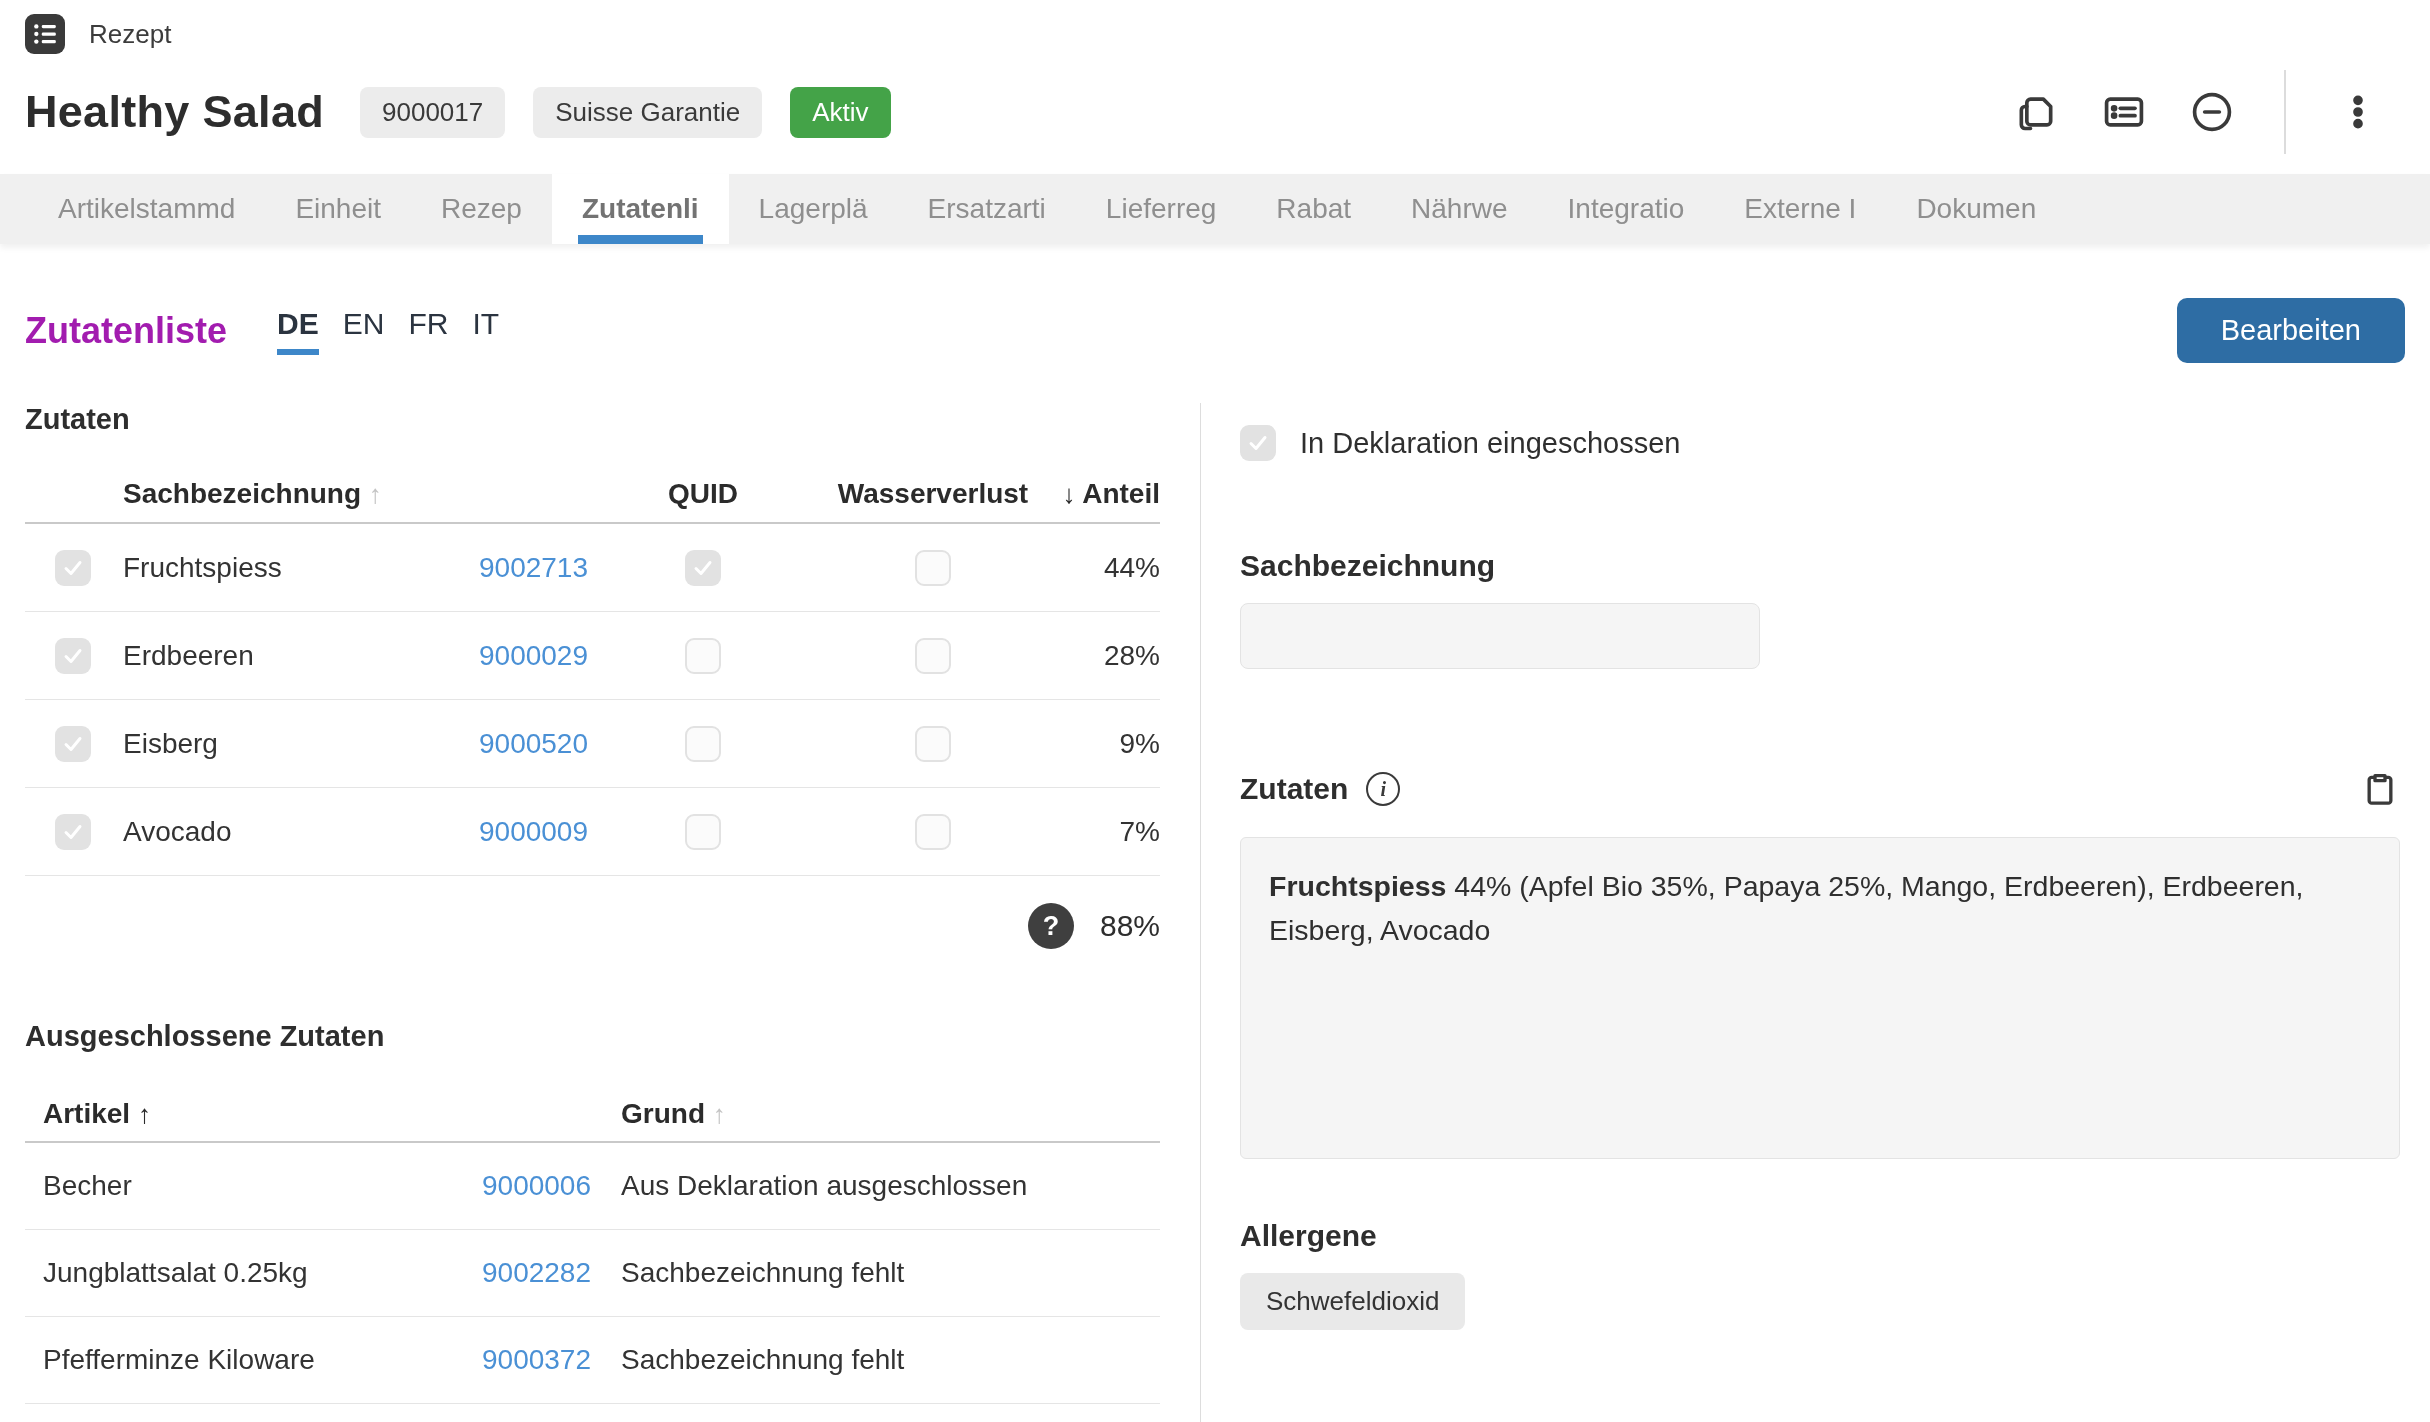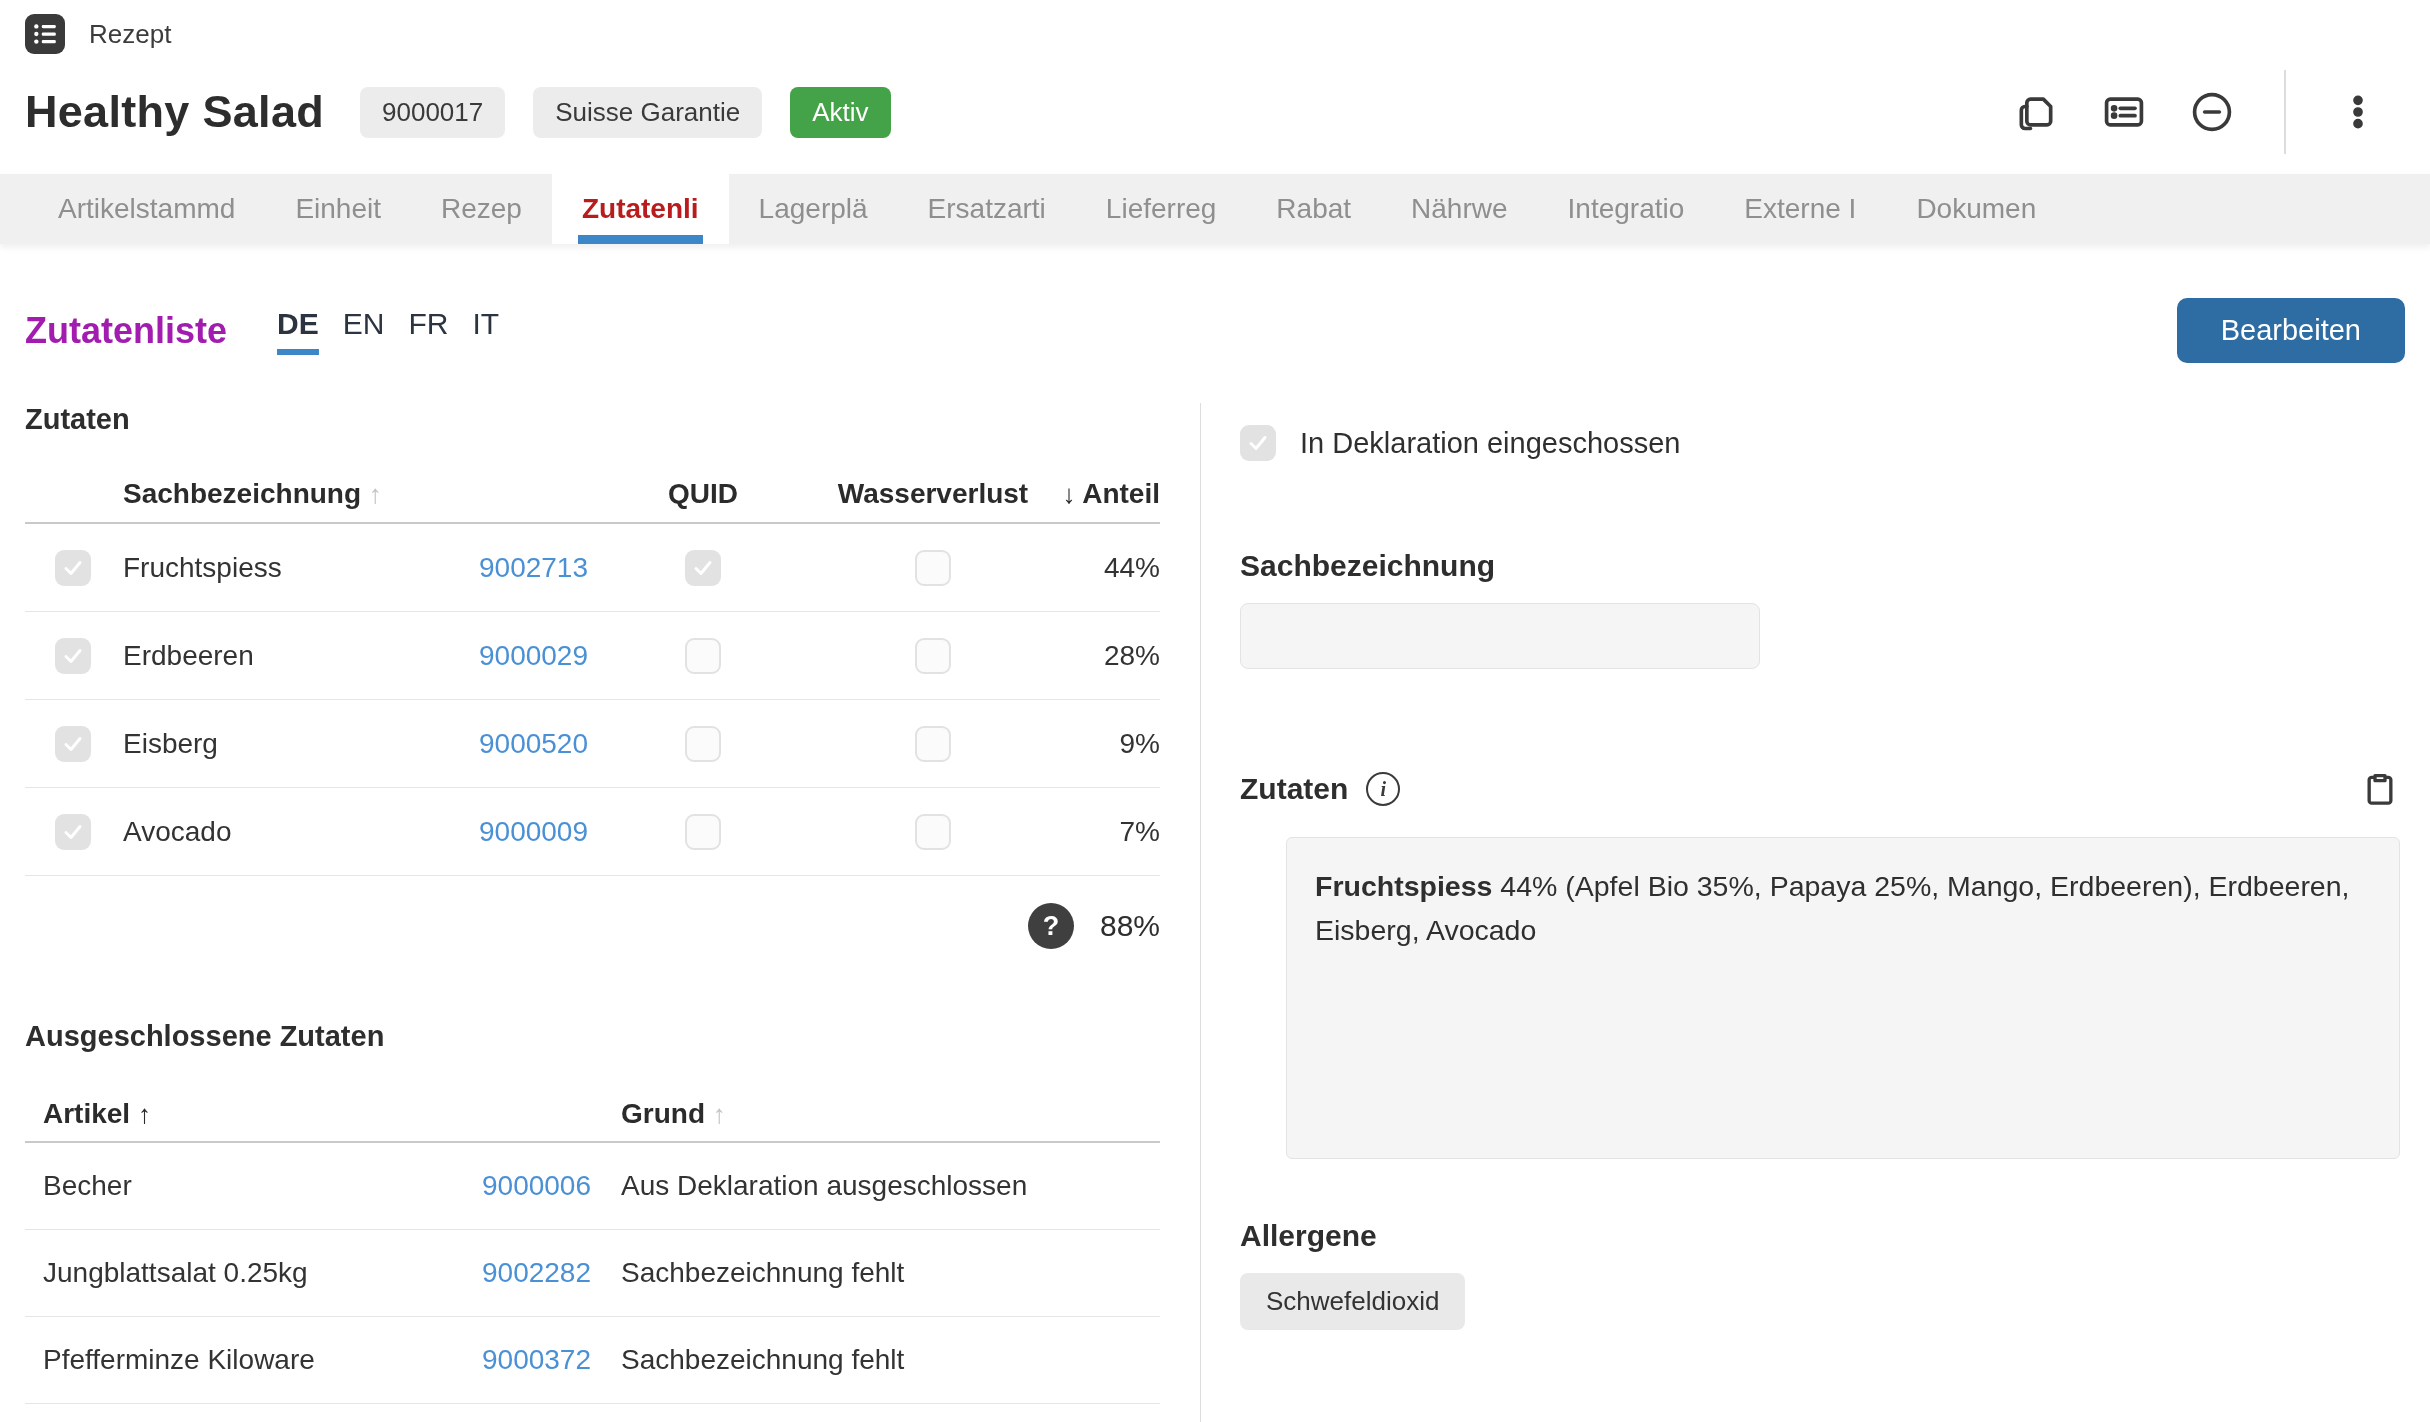--- a/index.html
+++ b/index.html
@@ -18,21 +18,21 @@
   .badge{font-size:26px;padding:10px 22px;border-radius:8px;white-space:nowrap;}
   .badge.gray{background:#ececec;color:#3a3a3a;}
   .badge.green{background:#44a348;color:#fff;}
   .header-actions{margin-left:auto;margin-right:50px;display:flex;align-items:center;gap:44px;}
   .action-icon{width:44px;height:44px;display:flex;align-items:center;justify-content:center;cursor:pointer;}
   .action-icon svg{stroke:#3a3a3a;}
   .action-divider{width:2px;height:84px;background:#dcdcdc;margin:0 6px;}
   
   .tabbar{margin-top:20px;height:70px;background:#f0f0f0;display:flex;align-items:stretch;padding-left:28px;overflow:hidden;box-shadow:0 4px 6px rgba(0,0,0,.06);}
   .tab{display:flex;align-items:center;padding:0 30px;font-size:28px;color:#8f8f8f;white-space:nowrap;position:relative;cursor:pointer;}
-  .tab.checked{background:#fff;color:#b91c1c;font-weight:bold;}
+  .tab.checked{background:#fff;color:#737373;font-weight:bold;}
   .tab.checked::after{content:"";position:absolute;left:26px;right:26px;bottom:0;height:9px;background:#3d87c9;}
   
   .toolbar{display:flex;align-items:center;padding:54px 25px 0 25px;}
   .list-title{font-size:36px;font-weight:bold;color:#a21caf;}
   .langs{display:flex;align-items:center;margin-left:50px;gap:24px;}
   .lang{font-size:30px;color:#2b3440;padding-bottom:8px;border-bottom:6px solid transparent;cursor:pointer;}
   .lang.checked{font-weight:bold;border-bottom-color:#3d87c9;}
   .edit-btn{margin-left:auto;background:#2e6da4;color:#fff;border:none;border-radius:10px;font-size:29px;padding:16px 44px;cursor:pointer;font-family:inherit;}
   
   .content{display:flex;align-items:stretch;margin-top:40px;min-height:1028px;}
@@ -69,21 +69,21 @@
   .excl-grid .reason{padding-left:30px;}
   .excl-grid .id{text-align:right;}
   
   .include-row{display:flex;align-items:center;gap:24px;margin-top:22px;font-size:29px;color:#2f2f2f;}
   .field-label{margin-top:88px;font-size:30px;font-weight:bold;color:#2e2e2e;}
   .text-input{margin-top:20px;width:482px;height:64px;border-radius:8px;background:#f5f5f5;border:1px solid #e3e3e3;font-size:28px;padding:0 18px;font-family:inherit;color:#333;}
   .zutaten-row{margin-top:98px;display:flex;align-items:center;}
   .zutaten-label{display:flex;align-items:center;gap:18px;font-size:30px;font-weight:bold;color:#2e2e2e;}
   .info-circle{width:34px;height:34px;border-radius:50%;border:2.5px solid #3a3a3a;color:#3a3a3a;display:inline-flex;align-items:center;justify-content:center;font-size:20px;font-weight:bold;font-family:"Liberation Serif","DejaVu Serif",serif;font-style:italic;cursor:pointer;box-sizing:border-box;}
   .clipboard{margin-left:auto;cursor:pointer;display:flex;}
-  .decl-box{margin-top:26px;box-sizing:border-box;height:322px;border-radius:6px;background:#f5f5f5;border:1px solid #e3e3e3;padding:26px 28px;font-size:28.5px;line-height:44px;color:#2f2f2f;margin-left:46px;}
+  .decl-box{margin-top:26px;box-sizing:border-box;height:322px;border-radius:6px;background:#f5f5f5;border:1px solid #e3e3e3;padding:26px 28px;font-size:28.5px;line-height:44px;color:#2f2f2f;}
   .decl-box b{font-weight:bold;}
   .allerg-label{margin-top:60px;}
   .chips{margin-top:20px;display:flex;gap:16px;}
   .chip{background:#e9e9e9;border-radius:8px;padding:13px 26px;font-size:26px;color:#333;}
 </style>
 </head>
 <body>
 
 <div id="app">
 

